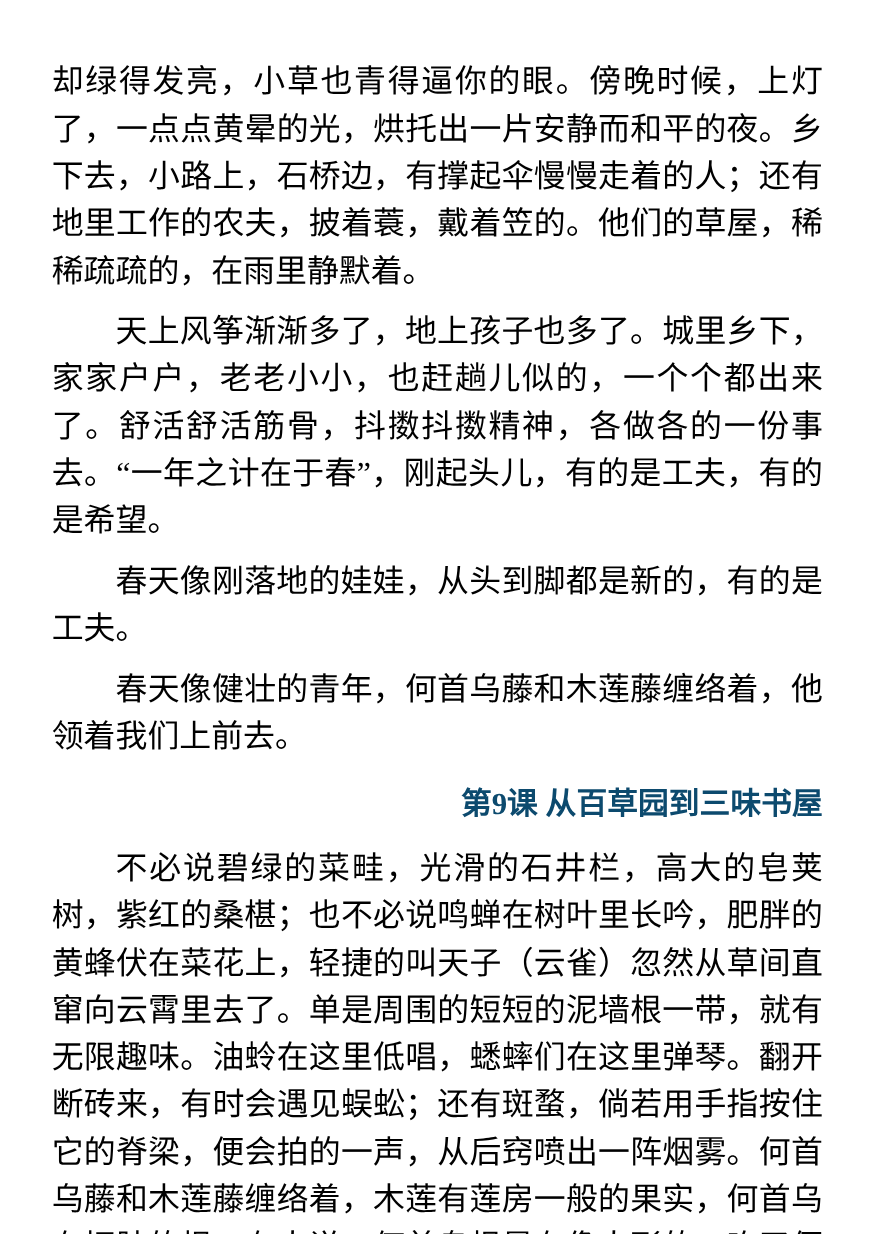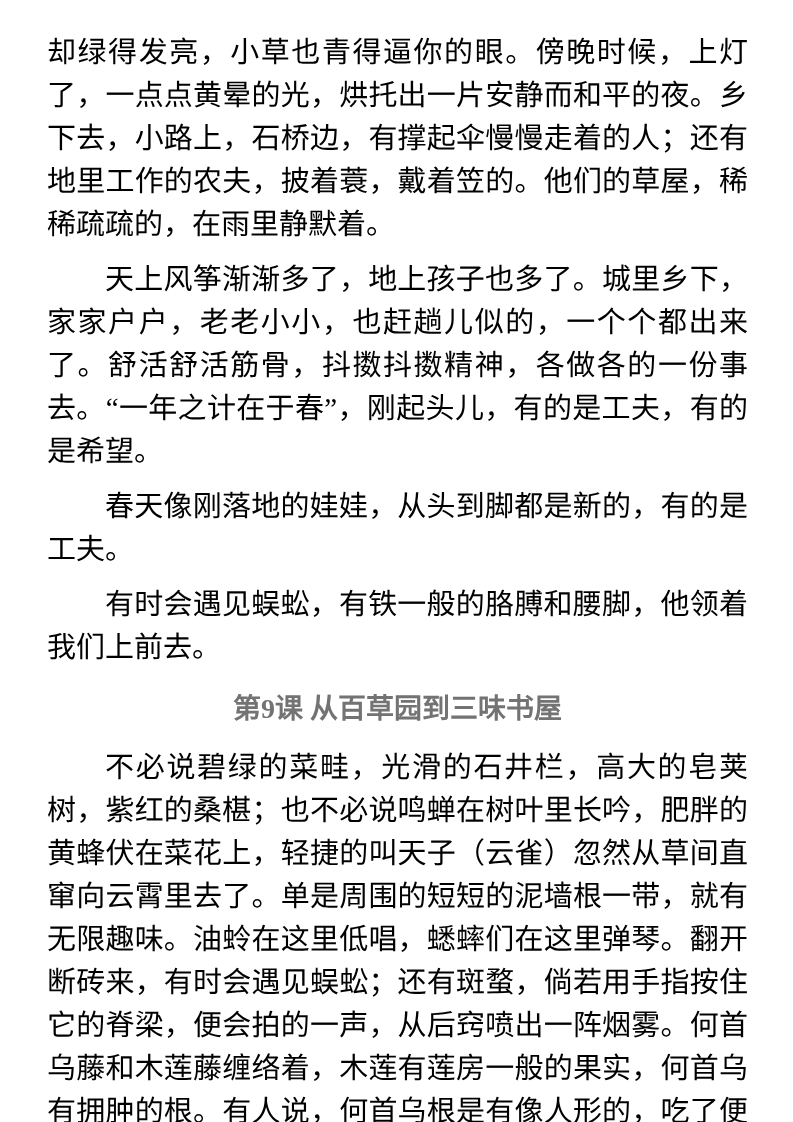--- a/index.html
+++ b/index.html
@@ -8,21 +8,21 @@
     padding: 0;
     background: #ffffff;
   }
   .page {
     position: relative;
     width: 793px;
     height: 1122px;
     margin: 0 auto;
     background: #ffffff;
     box-sizing: border-box;
-    padding: 31px 45px 0 47px;
+    padding: 54px 45px 0 47px;
     overflow: hidden;
     font-family: "Liberation Serif", "DejaVu Serif", serif;
     font-size: 29px;
     line-height: 43px;
     font-weight: 500;
     color: #000000;
     text-align: justify;
   }
   .para {
     margin: 0 0 12px 0;
@@ -44,18 +44,18 @@
 <body>
 
 <div class="page">
   <p class="para no-indent">却绿得发亮，小草也青得逼你的眼。傍晚时候，上灯了，一点点黄晕的光，烘托出一片安静而和平的夜。乡下去，小路上，石桥边，有撑起伞慢慢走着的人；还有地里工作的农夫，披着蓑，戴着笠的。他们的草屋，稀稀疏疏的，在雨里静默着。</p>
 
   <p class="para">天上风筝渐渐多了，地上孩子也多了。城里乡下，家家户户，老老小小，也赶趟儿似的，一个个都出来了。舒活舒活筋骨，抖擞抖擞精神，各做各的一份事去。“一年之计在于春”，刚起头儿，有的是工夫，有的是希望。</p>
 
   <p class="para">春天像刚落地的娃娃，从头到脚都是新的，有的是工夫。</p>
 
 
-  <p class="para">有时会遇见蜈蚣，有铁一般的胳膊和腰脚，他领着我们上前去。</p>
+  <p class="para">春天像健壮的青年，何首乌藤和木莲藤缠络着，他领着我们上前去。</p>
 
-  <h2 class="lesson-heading" style="color: #737373;">第9课 从百草园到三味书屋</h2>
+  <h2 class="lesson-heading" style="color: #0c4a6e; text-align: right;">第9课 从百草园到三味书屋</h2>
 
   <p class="para">不必说碧绿的菜畦，光滑的石井栏，高大的皂荚树，紫红的桑椹；也不必说鸣蝉在树叶里长吟，肥胖的黄蜂伏在菜花上，轻捷的叫天子（云雀）忽然从草间直窜向云霄里去了。单是周围的短短的泥墙根一带，就有无限趣味。油蛉在这里低唱，蟋蟀们在这里弹琴。翻开断砖来，有时会遇见蜈蚣；还有斑蝥，倘若用手指按住它的脊梁，便会拍的一声，从后窍喷出一阵烟雾。何首乌藤和木莲藤缠络着，木莲有莲房一般的果实，何首乌有拥肿的根。有人说，何首乌根是有像人形的，吃了便可以成仙，我于是常常拔它起来，牵连不断地拔起来，也曾因此弄坏了泥墙，却从来没有见过有一块根像人</p>
 </div>
 
 </body></html>

